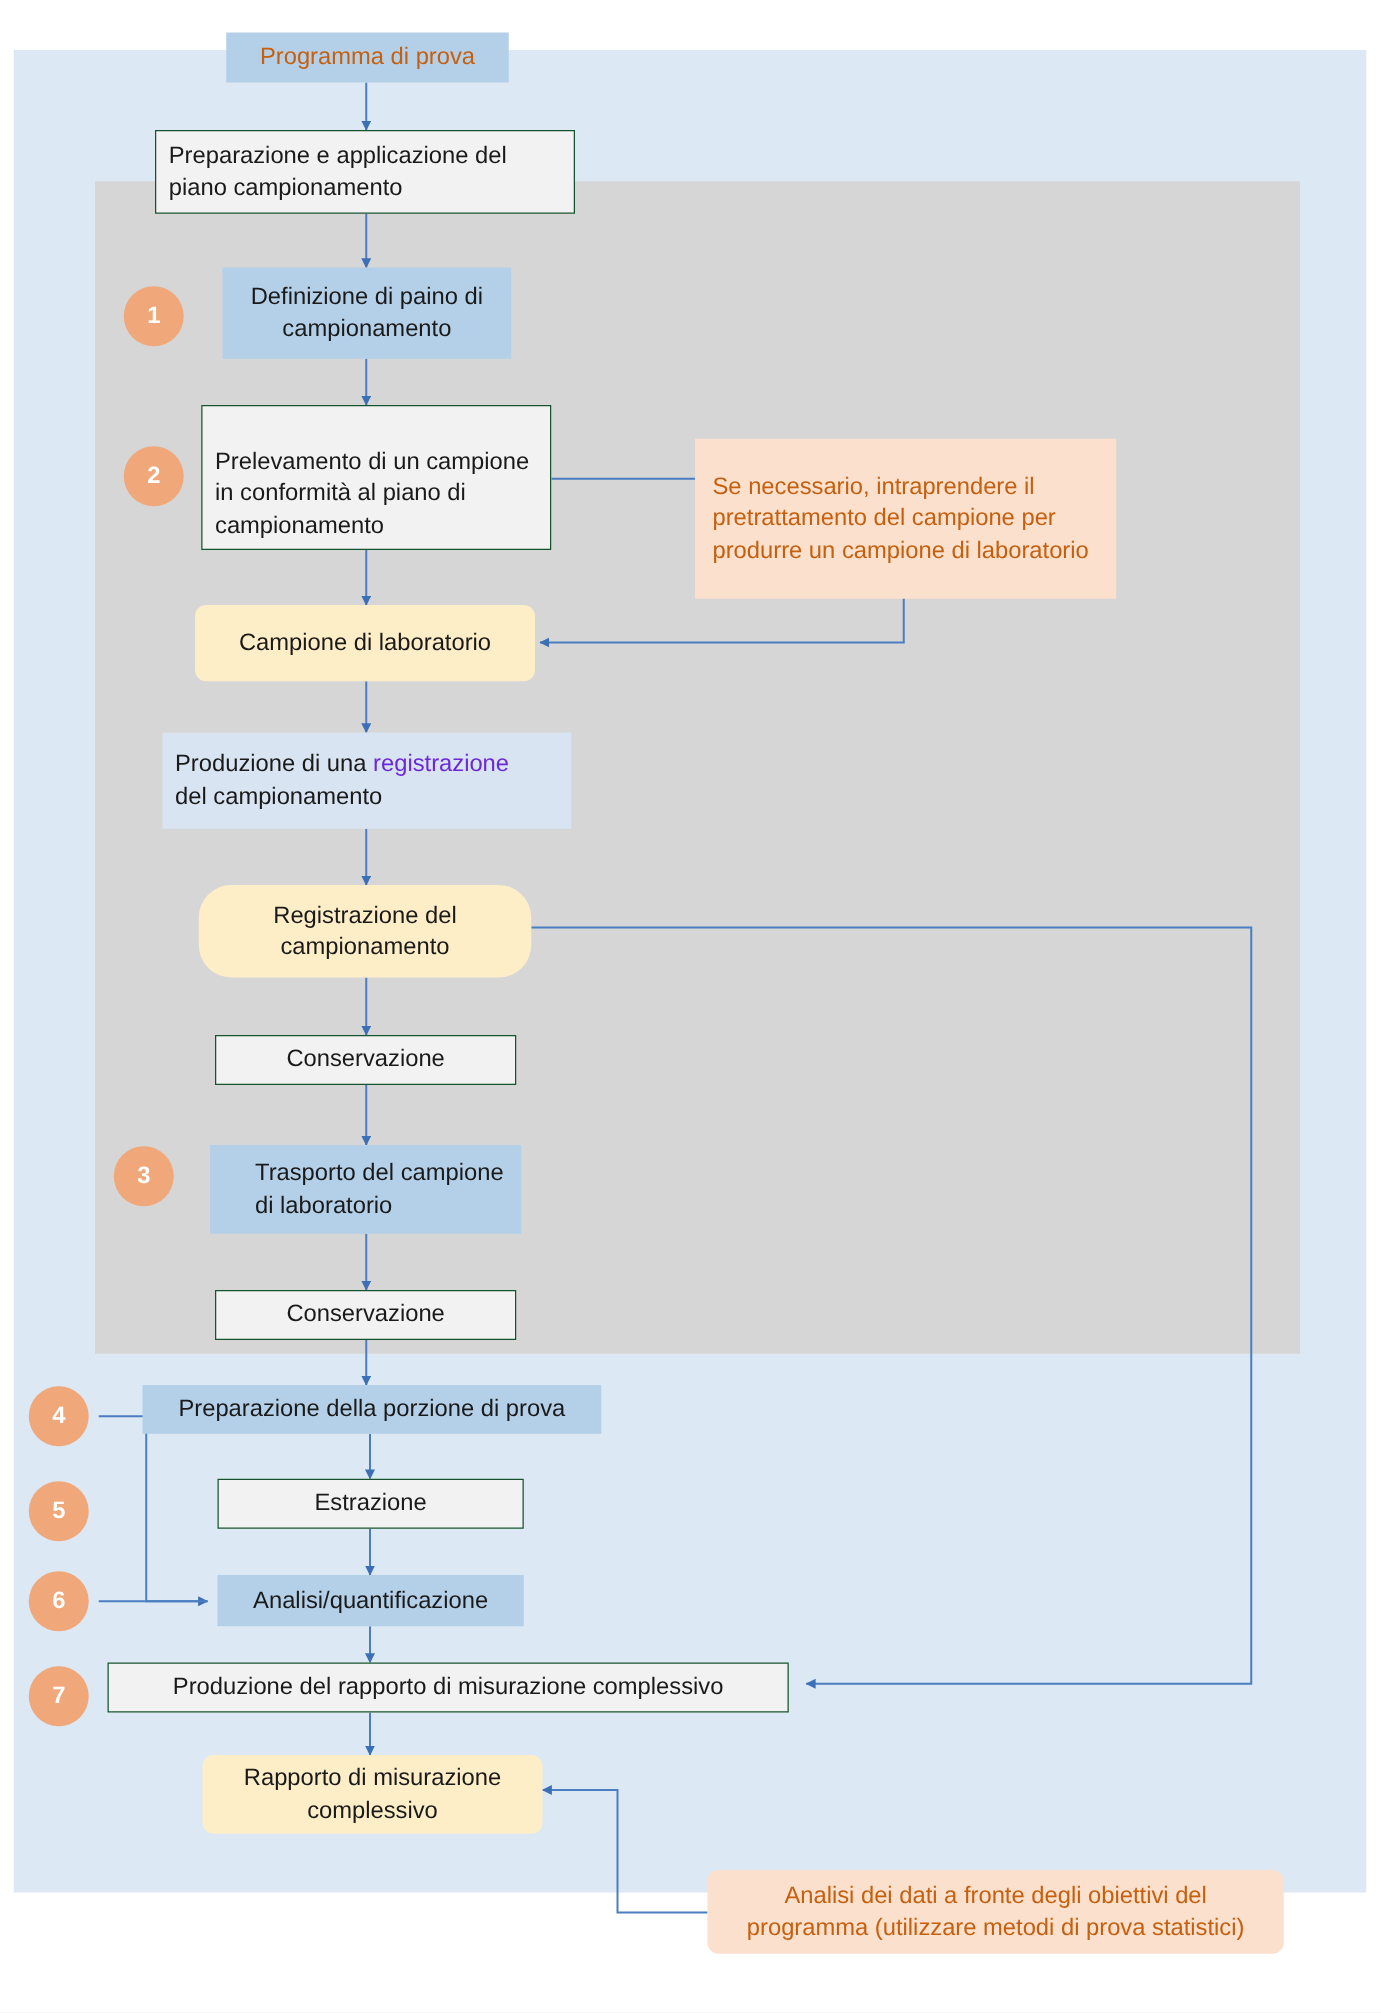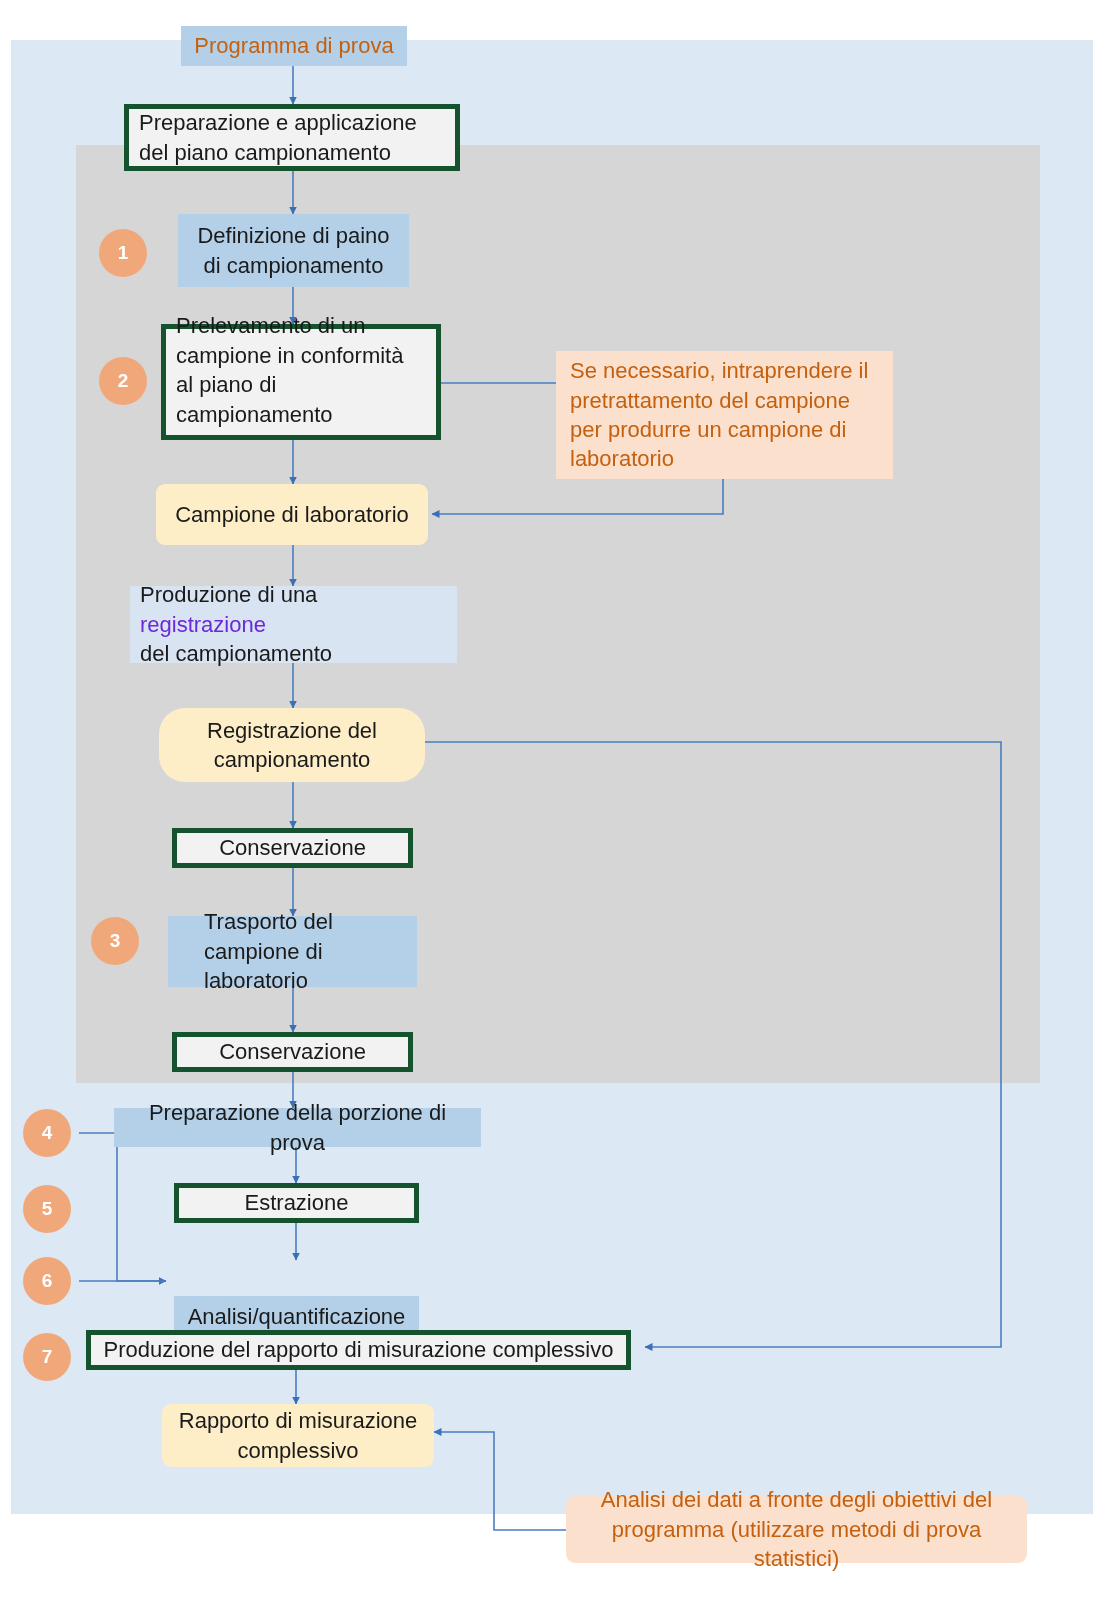--- a/index.html
+++ b/index.html
@@ -3,22 +3,22 @@
 <meta charset="utf-8">
 <style>
   html,body{margin:0;padding:0;background:#ffffff;}
   body{font-family:"Liberation Sans","DejaVu Sans",sans-serif;}
   #stage{position:relative;width:1105px;height:1610px;background:#ffffff;overflow:hidden;}
 
   .panel-blue{position:absolute;left:11px;top:40px;width:1082px;height:1474px;background:#dde8f5;}
   .panel-gray{position:absolute;left:76px;top:145px;width:964px;height:938px;background:#d6d6d6;}
 
   .node{position:absolute;box-sizing:border-box;display:flex;align-items:center;justify-content:center;
-        text-align:center;font-size:22px;line-height:1.34;color:#1a1a1a;padding:6px 10px;}
-  .n-gray{background:#f2f2f2;border:5px solid #14532d;}
+        text-align:center;font-size:19px;line-height:1.34;color:#1a1a1a;padding:6px 10px;}
+  .n-gray{background:#f2f2f2;border:1px solid #14532d;}
   .n-blue{background:#b4d0e8;}
   .n-bluepale{background:#d9e4f2;}
   .n-cream{background:#fdeec8;border-radius:9px;}
   .n-peach{background:#fbe0cd;color:#c5600f;}
   .n-peach-r{background:#fbe0cd;color:#c5600f;border-radius:9px;}
   .left{justify-content:flex-start;text-align:left;}
   .accent-orange{color:#c5600f;}
   .accent-blue{color:#6d28d9;margin-top:31px;}
 
   .circle{position:absolute;border-radius:50%;background:#f0a87a;color:#ffffff;
@@ -154,21 +154,21 @@
   </div>
 
   <div class="node n-blue" style="left:114px;top:1108px;width:367px;height:39px;">
     <span>Preparazione della porzione di prova</span>
   </div>
 
   <div class="node n-gray" style="left:174px;top:1183px;width:245px;height:40px;">
     <span>Estrazione</span>
   </div>
 
-  <div class="node n-blue" style="left:174px;top:1260px;width:245px;height:41px;margin-top:36px;">
+  <div class="node n-blue" style="left:174px;top:1260px;width:245px;height:41px;">
     <span>Analisi/quantificazione</span>
   </div>
 
   <div class="node n-gray" style="left:86px;top:1330px;width:545px;height:40px;">
     <span>Produzione del rapporto di misurazione complessivo</span>
   </div>
 
   <div class="node n-cream" style="left:162px;top:1404px;width:272px;height:63px;">
     <span>Rapporto di misurazione complessivo</span>
   </div>

